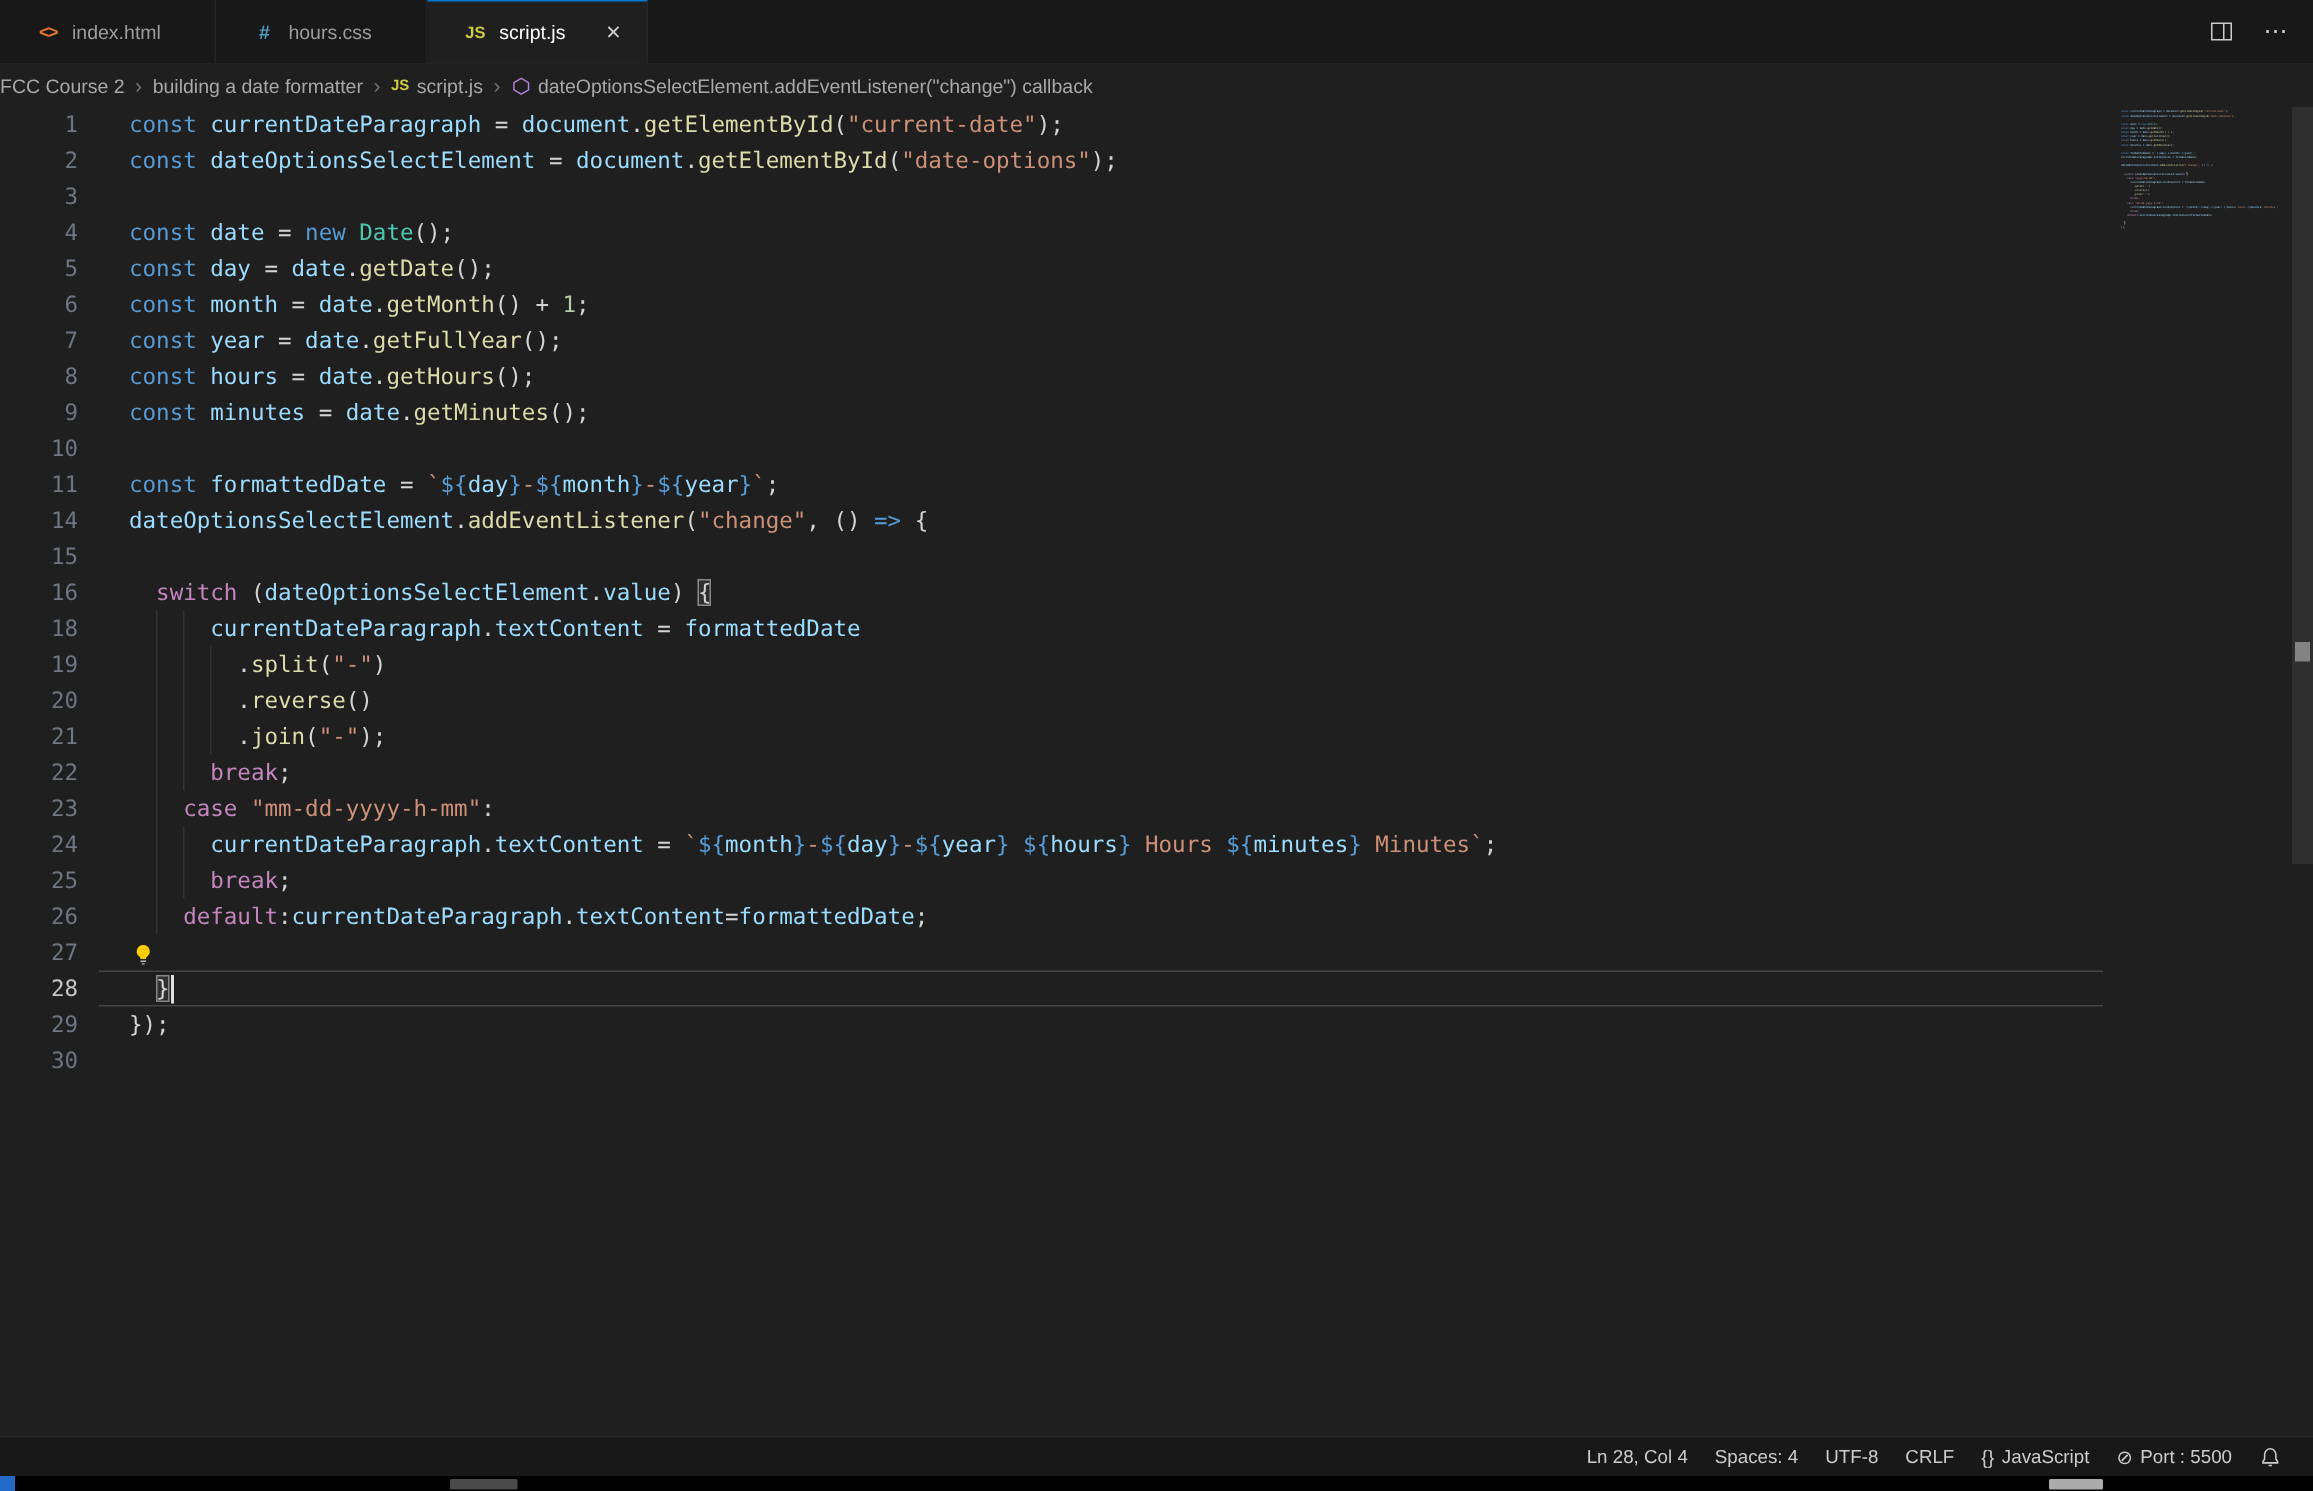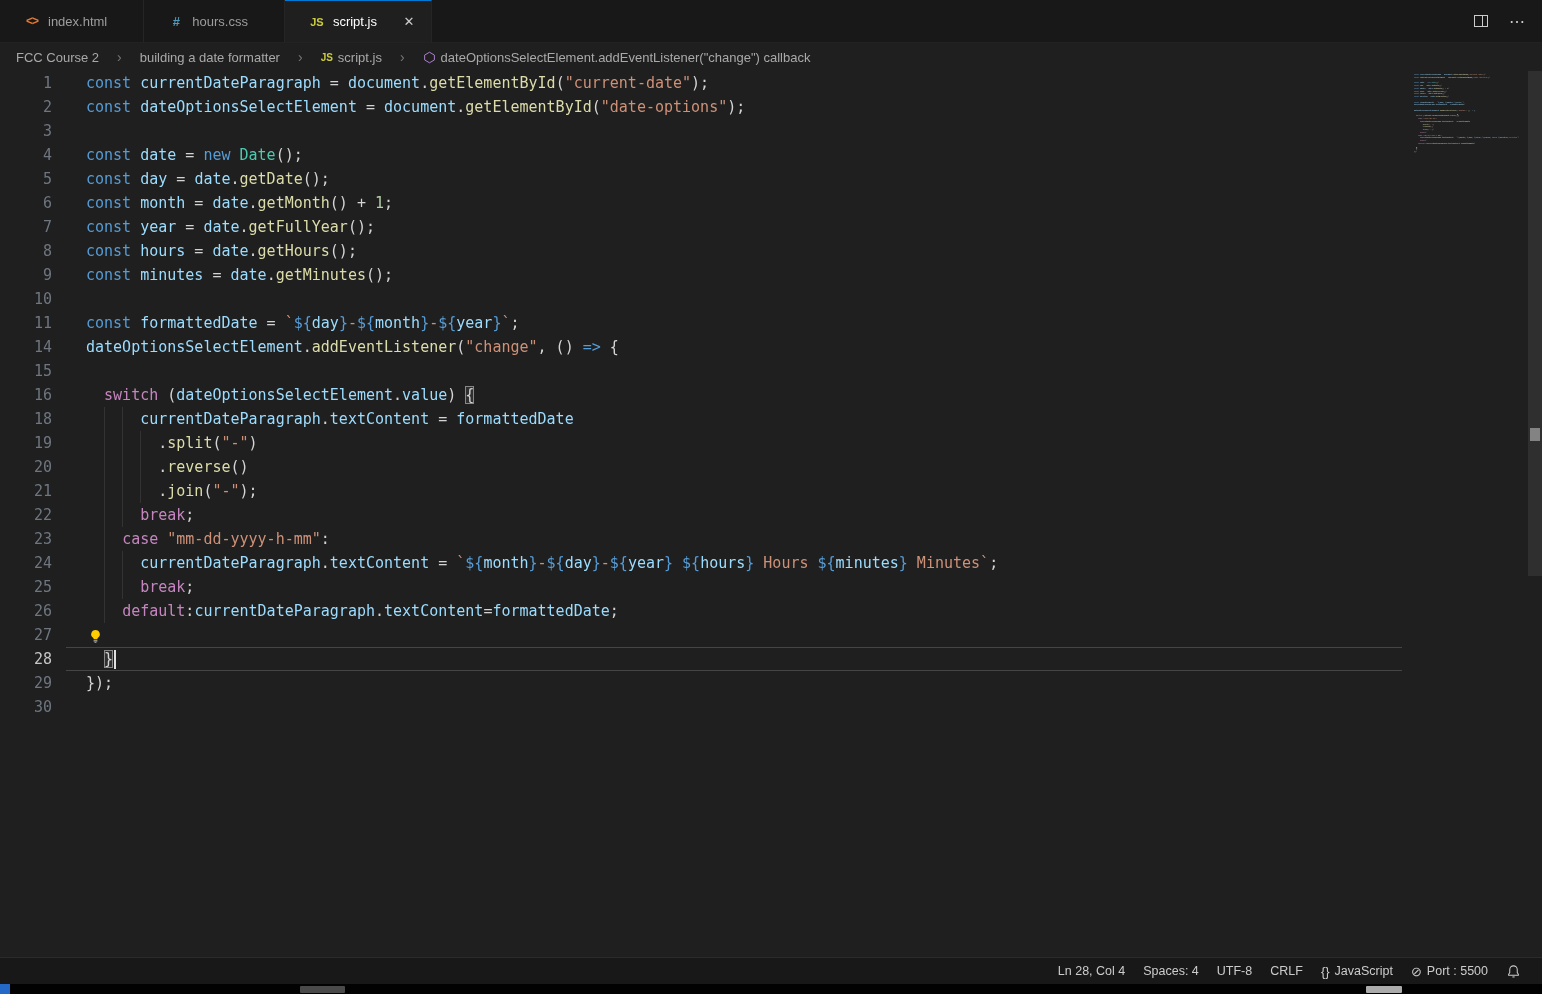--- a/index.html
+++ b/index.html
@@ -15,21 +15,21 @@
   .tab{display:flex;align-items:center;gap:8px;padding:0 36px 0 24px;border-right:1px solid #252526;font-size:13px;color:#9d9d9d;cursor:pointer;position:relative;}
   .tab.active{background:var(--c-editor-bg,#1f1f1f);color:#ffffff;padding-right:12px;border-top:1px solid var(--c-accent-blue,#0078d4);}
   .tab .ficon{font-weight:bold;font-size:11px;width:16px;text-align:center;flex:none;}
   .ficon.html{color:#e37933;font-size:12px;letter-spacing:-1px;}
   .ficon.css{color:#519aba;font-size:13px;}
   .ficon.js{color:#cbcb41;}
   .tab-close{margin-left:14px;color:#cccccc;font-size:13px;width:20px;height:20px;display:flex;align-items:center;justify-content:center;border-radius:4px;}
   .tab-actions{margin-left:auto;display:flex;align-items:center;gap:18px;padding-right:16px;color:#cccccc;}
   .tab-actions .act{width:18px;height:18px;display:flex;align-items:center;justify-content:center;cursor:pointer;font-size:16px;}
   
-  .breadcrumb{height:28px;flex:none;display:flex;align-items:center;gap:18px;padding-left:16px;font-size:13px;color:#a9a9a9;background:var(--c-editor-bg,#1f1f1f);white-space:nowrap;}
+  .breadcrumb{height:28px;flex:none;display:flex;align-items:center;gap:7px;font-size:13px;color:#a9a9a9;background:var(--c-editor-bg,#1f1f1f);white-space:nowrap;}
   .crumb{cursor:pointer;display:flex;align-items:center;gap:5px;}
   .crumb-sep{color:#767676;font-size:14px;}
   .crumb .ficon{font-weight:bold;font-size:10px;}
   
   .editor{flex:1;position:relative;background:var(--c-editor-bg,#1f1f1f);overflow:hidden;
           font-family:"DejaVu Sans Mono", monospace;font-size:15px;}
   .code-lines{position:absolute;left:0;top:0;right:0;}
   .code-row{display:flex;height:24px;line-height:24px;white-space:pre;}
   .line-number{width:52px;flex:none;text-align:right;color:var(--c-line-number,#6e7681);cursor:pointer;user-select:none;}
   .code-cell{margin-left:14px;padding-left:20px;width:1336px;box-sizing:border-box;position:relative;cursor:text;}

